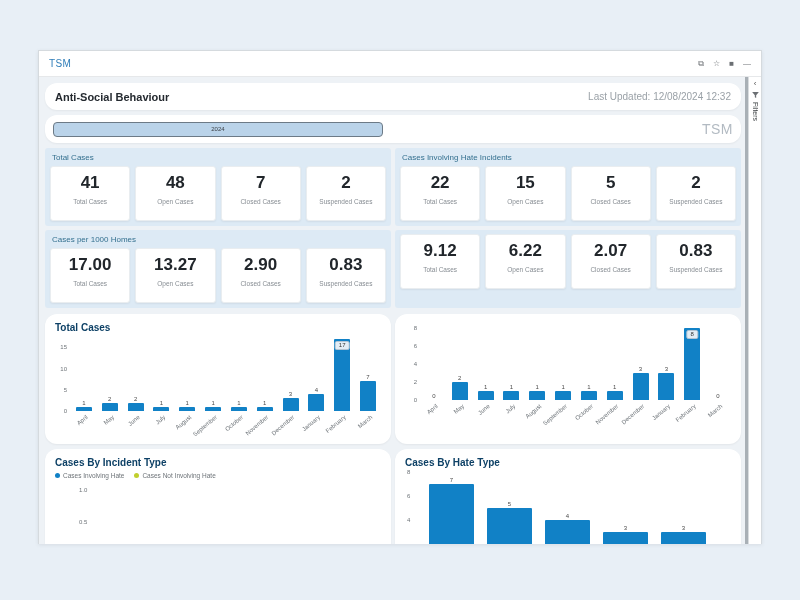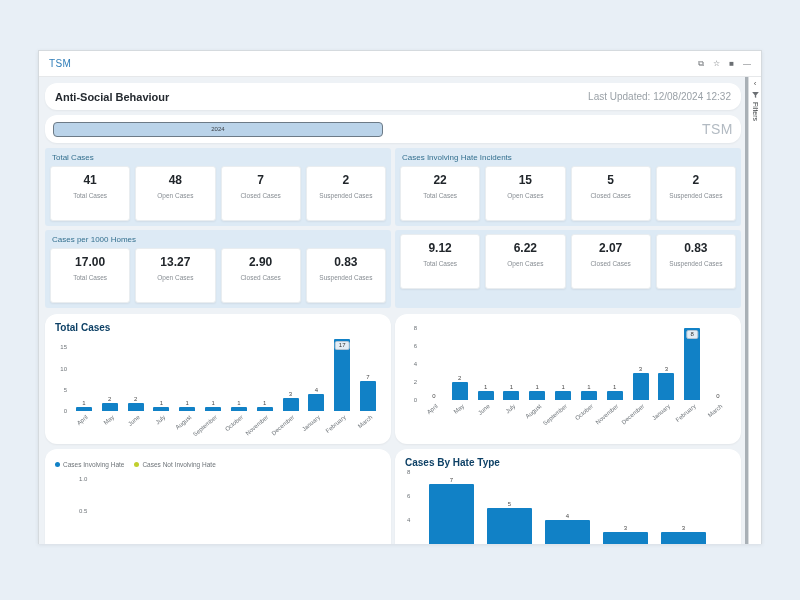--- a/index.html
+++ b/index.html
@@ -61,21 +61,21 @@
   
   .kpi-grid { display:grid; grid-template-columns:1fr 1fr; gap:4px; margin-bottom:6px; }
   .kpi-group { background:#ddeaf5; border-radius:3px; padding:4px 5px 5px; }
   .kpi-group-title { font-size:8px; color:#34708f; margin:1px 0 4px 2px; }
   .kpi-cards { display:grid; grid-template-columns:repeat(4,1fr); gap:5px; }
   .kpi-card {
     background:#fff; border:1px solid #e9edf0; border-radius:3px;
     box-shadow:0 1px 2px rgba(0,0,0,.06); text-align:center;
     padding:7px 2px 6px; height:55px; cursor:pointer;
   }
-  .kpi-value { font-size:12px; font-weight:bold; color:#21262b; line-height:1.1; }
+  .kpi-value { font-size:17px; font-weight:bold; color:#21262b; line-height:1.1; }
   .kpi-label { font-size:6.5px; color:#878d93; margin-top:5px; }
   
   .chart-row { display:grid; grid-template-columns:1fr 1fr; gap:4px; margin-bottom:5px; }
   .chart-card { padding:8px 10px 0; height:130px; overflow:hidden; }
   .chart-card.clipped { height:120px; }
   .chart-title { font-size:10px; font-weight:bold; color:#0e4166; }
   
   .axis-chart { display:flex; margin-top:6px; }
   .yaxis { position:relative; width:16px; height:72px; flex:none; }
   .ytick { position:absolute; right:4px; font-size:6px; color:#6d7378; transform:translateY(-50%); }
@@ -439,20 +439,21 @@
                     </div>
                   </div>
                 </div>
               </div>
             </div>
         </div>
       </div>
 
       <div class="chart-row">
         <div class="chart-card clipped card-surface">
+          <div class="chart-title">Cases By Incident Type</div>
           <div>
               <div class="legend-row">
                 <span class="legend-item">
                   <span class="legend-dot" style="background: rgb(17, 129, 198);"></span>
                   <span>Cases Involving Hate</span>
                 </span>
                 <span class="legend-item">
                   <span class="legend-dot" style="background: rgb(193, 207, 46);"></span>
                   <span>Cases Not Involving Hate</span>
                 </span>

